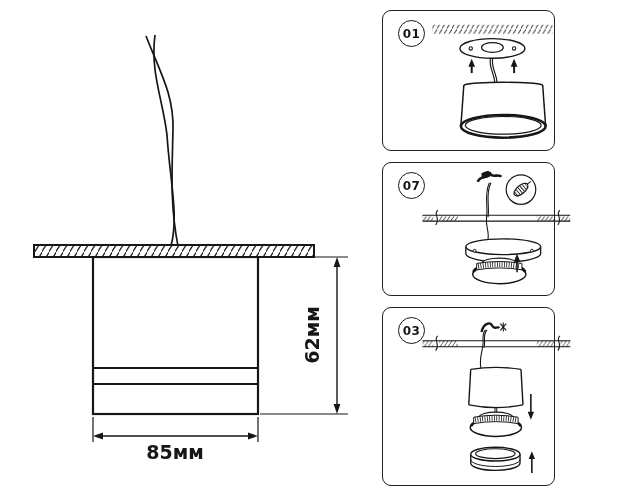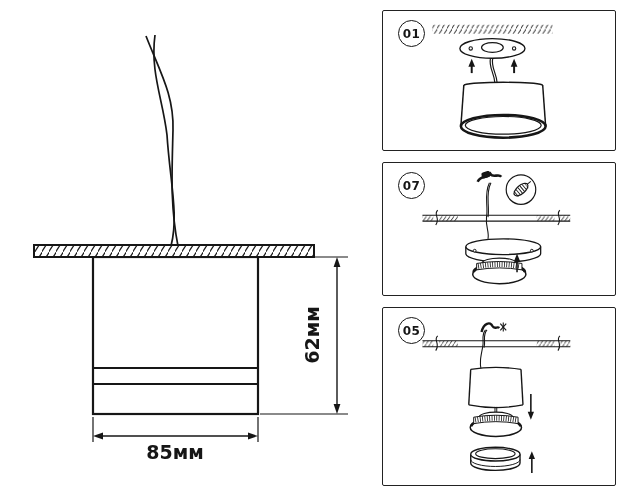--- a/index.html
+++ b/index.html
@@ -2,22 +2,22 @@
 <html><head>
 <meta charset="utf-8">
 <style>
   html,body{margin:0;padding:0;background:#fff;}
   .stage{
     position:relative;width:630px;height:490px;background:#fff;overflow:hidden;
     font-family:"DejaVu Sans",sans-serif;color:#161616;
   }
   .main-svg{position:absolute;left:0;top:0;}
   .panel{
-    position:absolute;left:382px;width:234px;background:#fff;
-    border:1.6px solid #222;border-radius:2px;box-sizing:border-box;
+    position:absolute;left:382px;width:173px;background:#fff;
+    border:1.6px solid #222;border-radius:9px;box-sizing:border-box;
   }
   .panel svg{position:absolute;left:0;top:0;}
   .panel-1{top:10px;height:141px;}
   .panel-2{top:162px;height:134px;}
   .panel-3{top:307px;height:179px;}
   .badge{
     position:absolute;left:15px;top:9px;width:25px;height:25px;
     border:1.5px solid #161616;border-radius:50%;
     display:flex;align-items:center;justify-content:center;
     font-size:12px;font-weight:700;letter-spacing:.5px;background:#fff;z-index:2;
@@ -173,21 +173,21 @@
 
       <g stroke="#161616" fill="#161616">
         <line x1="136" y1="111" x2="136" y2="97" stroke-width="1.6"></line>
         <polygon points="136,92 132.8,100 139.2,100" stroke="none"></polygon>
       </g>
     </svg>
   </div>
 
   <div class="panel panel-3">
     <div class="badge">
-      <span>05</span>
+      <span>03</span>
     </div>
     <svg width="207" height="176" viewBox="0 0 210 178">
       <defs>
         <pattern id="hp3" width="4" height="6" patternUnits="userSpaceOnUse">
           <path d="M-1,7 L5,-1" stroke="#161616" stroke-width="0.9"></path>
         </pattern>
       </defs>
 
       <g stroke="#161616">
         <path d="M100,24 C102,15 109,13 111,18 C113,22 116,18 118,20" fill="none" stroke-width="2.4"></path>

